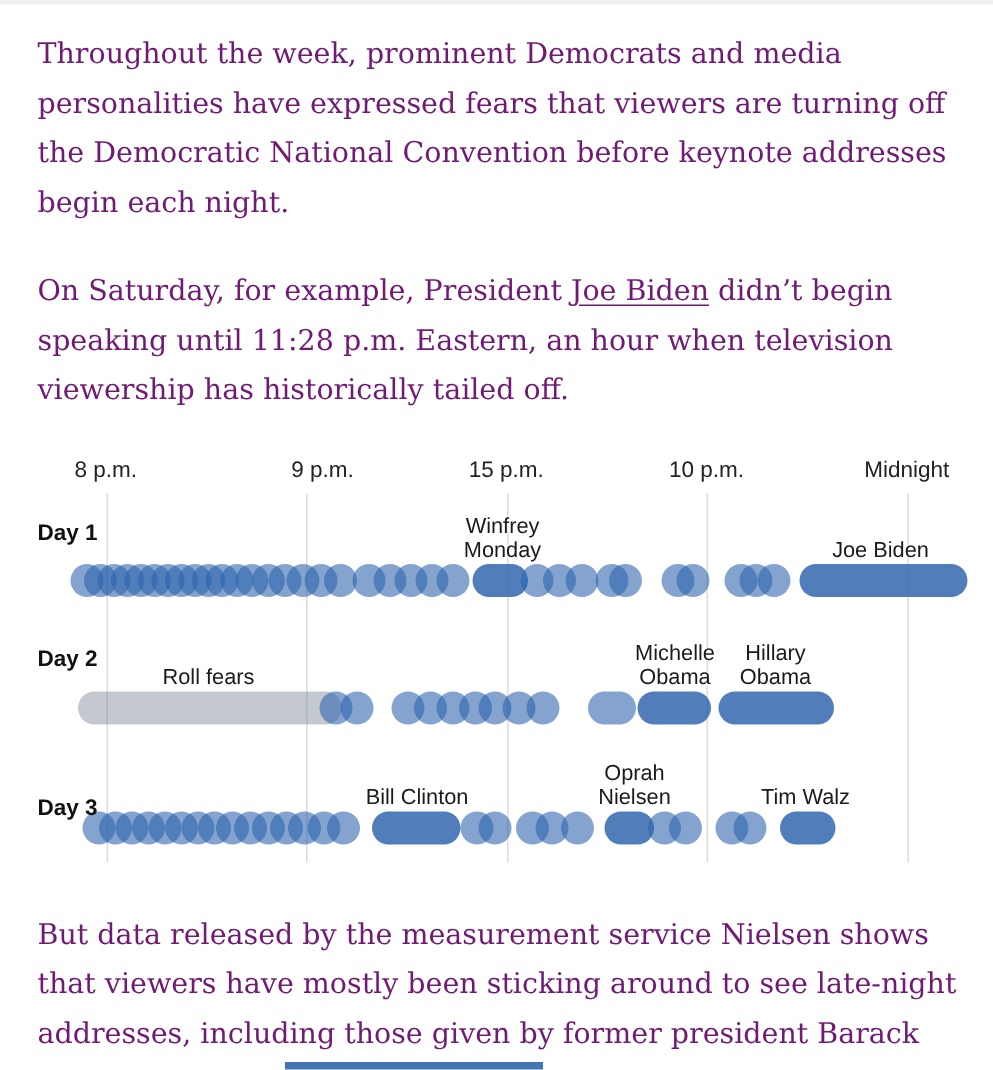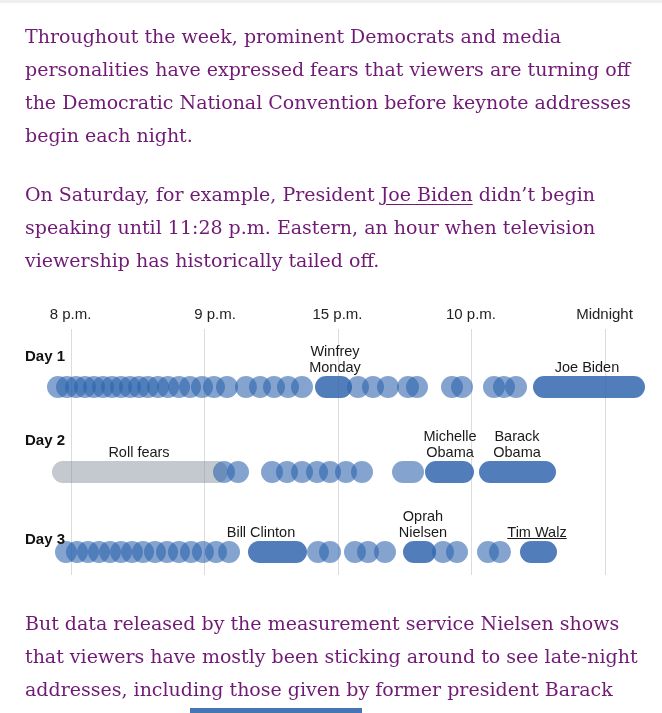--- a/index.html
+++ b/index.html
@@ -108,21 +108,21 @@
       <div class="pill" style="left: 425px; width: 49px; top: 158px; background: rgba(43, 98, 172, 0.82);"></div>
       <div class="pill" style="left: 479px; width: 77px; top: 158px; background: rgba(43, 98, 172, 0.82);"></div>
       <div class="ann" style="left: 139px; top: 141px;">
         <span>Roll fears</span>
       </div>
       <div class="ann" style="left: 450px; top: 125px;">
         <span>Michelle</span>
         <span>Obama</span>
       </div>
       <div class="ann" style="left: 517px; top: 125px;">
-        <span>Barack</span>
+        <span>Hillary</span>
         <span>Obama</span>
       </div>
       <div class="day-label" style="top: 128px;">Day 2</div>
       <div class="dot" style="left: 55px; top: 238px; background: rgba(43, 98, 172, 0.58);"></div>
       <div class="dot" style="left: 66px; top: 238px; background: rgba(43, 98, 172, 0.58);"></div>
       <div class="dot" style="left: 77px; top: 238px; background: rgba(43, 98, 172, 0.58);"></div>
       <div class="dot" style="left: 88px; top: 238px; background: rgba(43, 98, 172, 0.58);"></div>
       <div class="dot" style="left: 99px; top: 238px; background: rgba(43, 98, 172, 0.58);"></div>
       <div class="dot" style="left: 110px; top: 238px; background: rgba(43, 98, 172, 0.58);"></div>
       <div class="dot" style="left: 121px; top: 238px; background: rgba(43, 98, 172, 0.58);"></div>
@@ -139,28 +139,28 @@
       <div class="dot" style="left: 344px; top: 238px; background: rgba(43, 98, 172, 0.58);"></div>
       <div class="dot" style="left: 357px; top: 238px; background: rgba(43, 98, 172, 0.58);"></div>
       <div class="dot" style="left: 374px; top: 238px; background: rgba(43, 98, 172, 0.58);"></div>
       <div class="dot" style="left: 432px; top: 238px; background: rgba(43, 98, 172, 0.58);"></div>
       <div class="dot" style="left: 446px; top: 238px; background: rgba(43, 98, 172, 0.58);"></div>
       <div class="dot" style="left: 477px; top: 238px; background: rgba(43, 98, 172, 0.58);"></div>
       <div class="dot" style="left: 489px; top: 238px; background: rgba(43, 98, 172, 0.58);"></div>
       <div class="pill" style="left: 248px; width: 59px; top: 238px; background: rgba(43, 98, 172, 0.82);"></div>
       <div class="pill" style="left: 403px; width: 33px; top: 238px; background: rgba(43, 98, 172, 0.82);"></div>
       <div class="pill" style="left: 520px; width: 37px; top: 238px; background: rgba(43, 98, 172, 0.82);"></div>
-      <div class="ann" style="left: 261px; top: 221px;">
+      <div class="ann" style="left: 278px; top: 221px;">
         <span>Bill Clinton</span>
       </div>
       <div class="ann" style="left: 423px; top: 205px;">
         <span>Oprah</span>
         <span>Nielsen</span>
       </div>
-      <div class="ann" style="left: 537px; top: 221px; text-decoration: underline;">
+      <div class="ann" style="left: 537px; top: 221px;">
         <span>Tim Walz</span>
       </div>
       <div class="day-label" style="top: 227px;">Day 3</div>
     </div>
 
   <p class="body-text">But data released by the measurement service Nielsen shows that viewers have mostly been sticking around to see late-night addresses, including those given by former president Barack Obama on Tuesday and Gov. Tim Walz on Wednesday.</p>
 
 </div>
 
 <div class="bottom-bar" style="background: rgb(69, 118, 180);"></div>

